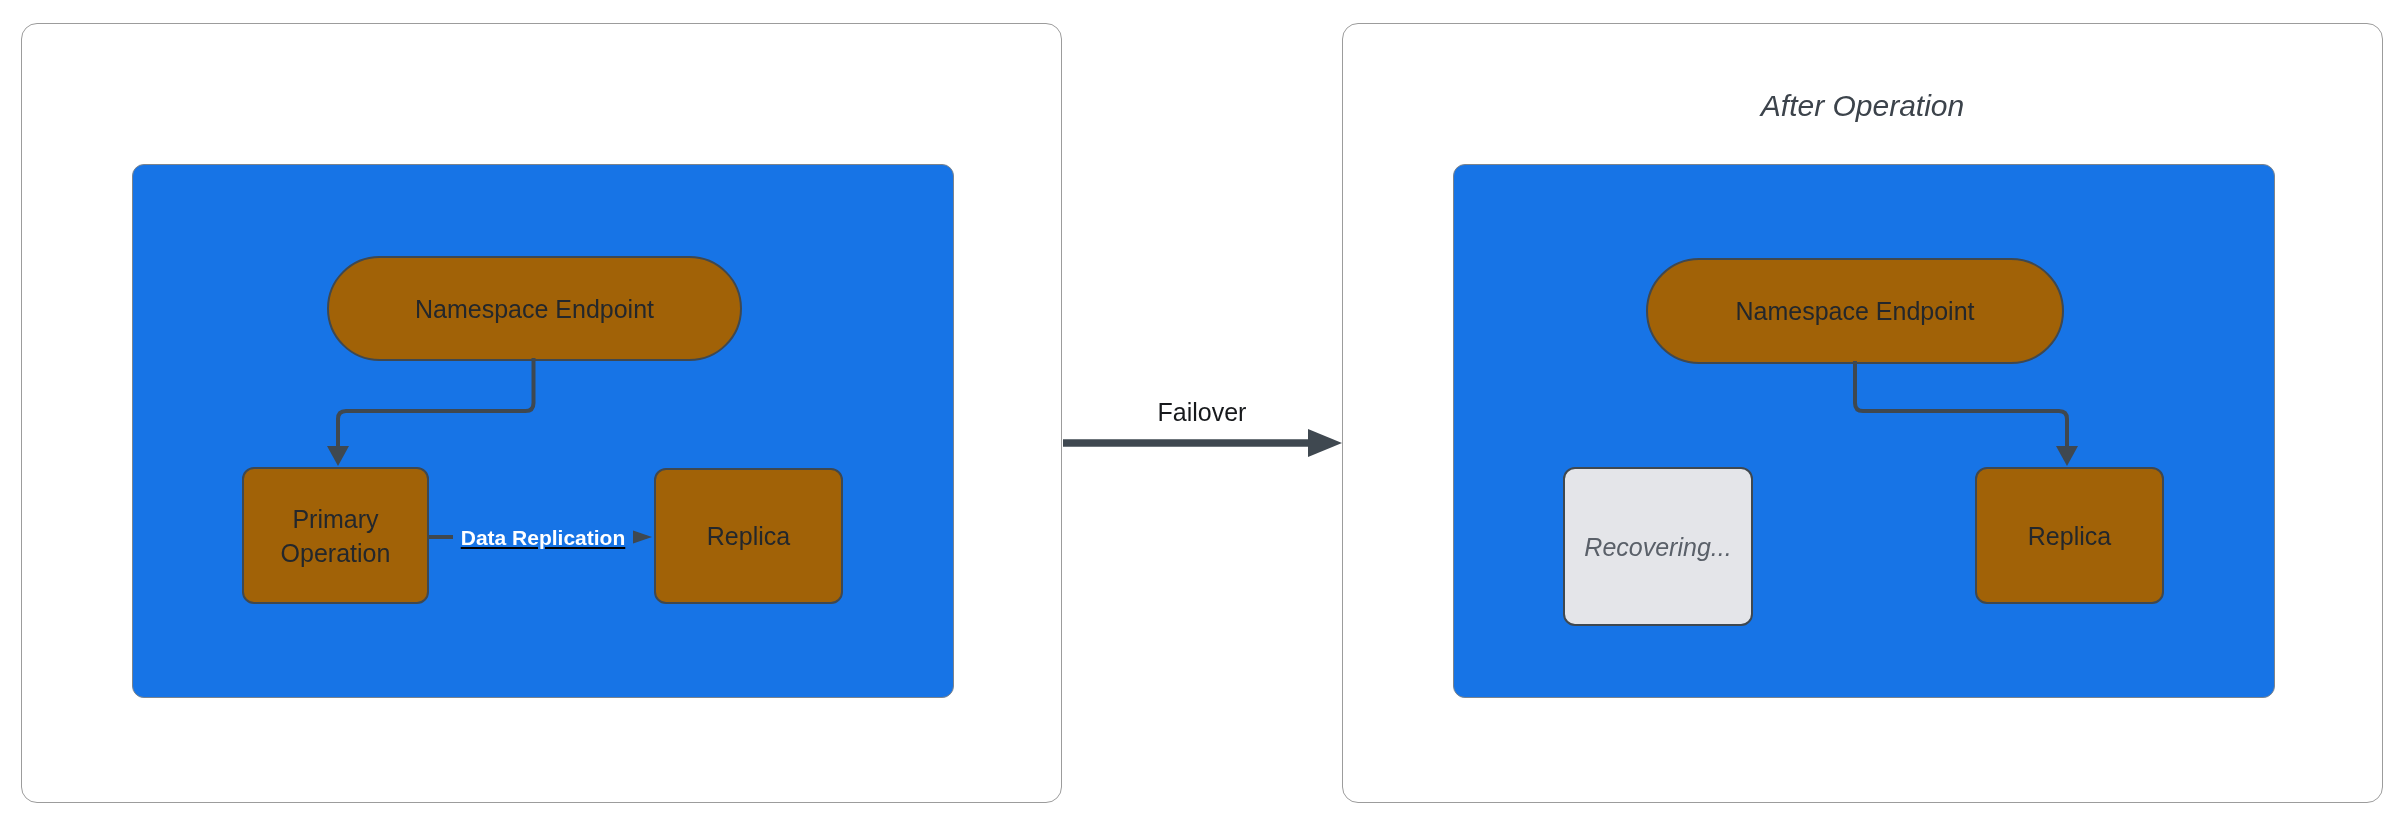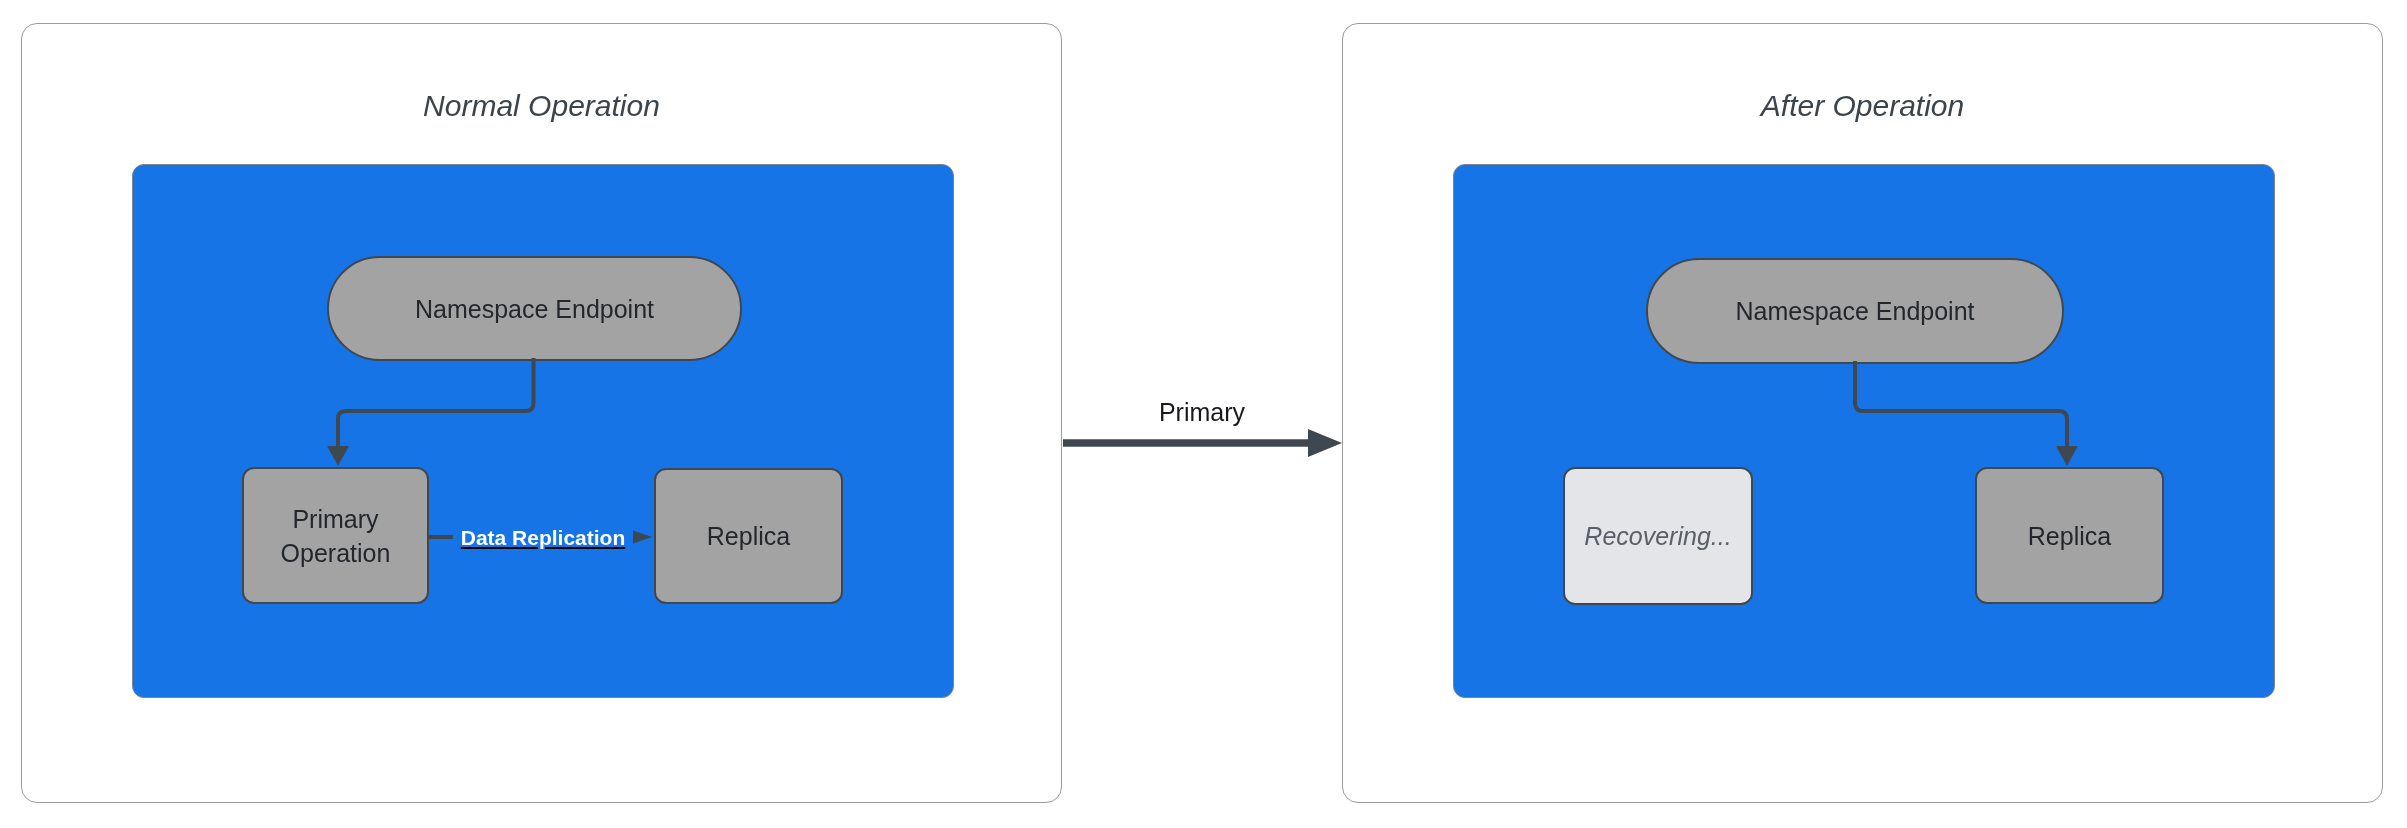--- a/index.html
+++ b/index.html
@@ -59,35 +59,35 @@
     border: 1px solid #7C848C;
     border-radius: 12px;
     box-sizing: border-box;
   }
   .node {
     position: absolute;
     display: flex;
     align-items: center;
     justify-content: center;
     text-align: center;
-    background: #a3a3a3;
+    background: #a16207;
     border: 2px solid var(--stroke-dark);
     box-sizing: border-box;
     color: var(--node-text);
     font-size: 25px;
     line-height: 34px;
   }
   .pill { border-radius: 54px; }
   .rect { border-radius: 12px; }
 
   .pill.left-pill    { left: 305px; top: 232px; width: 415px; height: 105px; }
   .pill.right-pill   { left: 303px; top: 234px; width: 418px; height: 106px; }
   .rect.primary      { left: 220px; top: 443px; width: 187px; height: 137px; }
   .rect.replica-l    { left: 632px; top: 444px; width: 189px; height: 136px; }
-  .rect.recovering   { left: 220px; top: 443px; width: 190px; height: 138px;
+  .rect.recovering   { left: 220px; top: 443px; width: 190px; height: 159px;
                        background: var(--recovering-fill);
                        color: var(--recovering-text); font-style: italic; }
   .rect.replica-r    { left: 632px; top: 443px; width: 189px; height: 137px; }
 
   svg.overlay {
     position: absolute;
     left: 0; top: 0;
     width: 2407px;
     height: 828px;
     pointer-events: none;
@@ -123,21 +123,20 @@
     line-height: 32px;
     white-space: nowrap;
   }
 </style>
 </head>
 <body>
 
 <div class="canvas">
 
   <section class="panel left">
-    <div class="panel-title">Normal Operation</div>
     <div class="cluster"></div>
     <div class="node pill left-pill">
       <span>Namespace Endpoint</span>
     </div>
     <div class="node rect primary">
       <span>Primary Operation</span>
     </div>
     <div class="node rect replica-l">
       <span>Replica</span>
     </div>
@@ -173,16 +172,16 @@
     <g>
       <path class="conn" d="M1855 361 V403 Q1855 411 1863 411 H2059 Q2067 411 2067 419 V448"></path>
       <polygon class="head" points="2056,446 2078,446 2067,466"></polygon>
     </g>
   </svg>
 
   <div class="float-label replication-label-wrap">
     <span class="replication-label">Data Replication</span>
   </div>
   <div class="float-label failover-label-wrap">
-    <span class="failover-label">Primary</span>
+    <span class="failover-label">Failover</span>
   </div>
 
 </div>
 
 </body></html>

